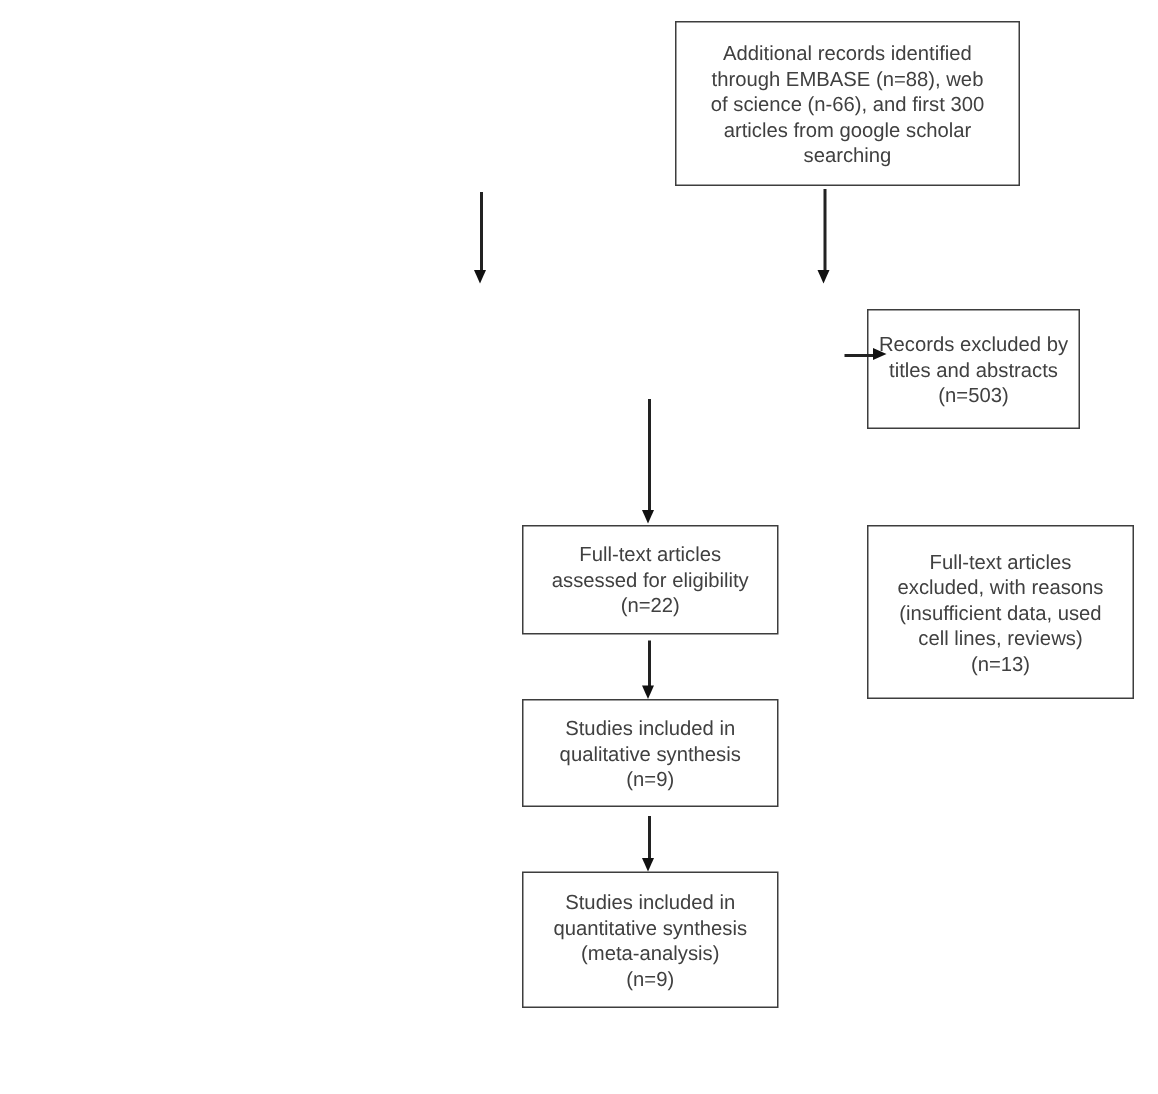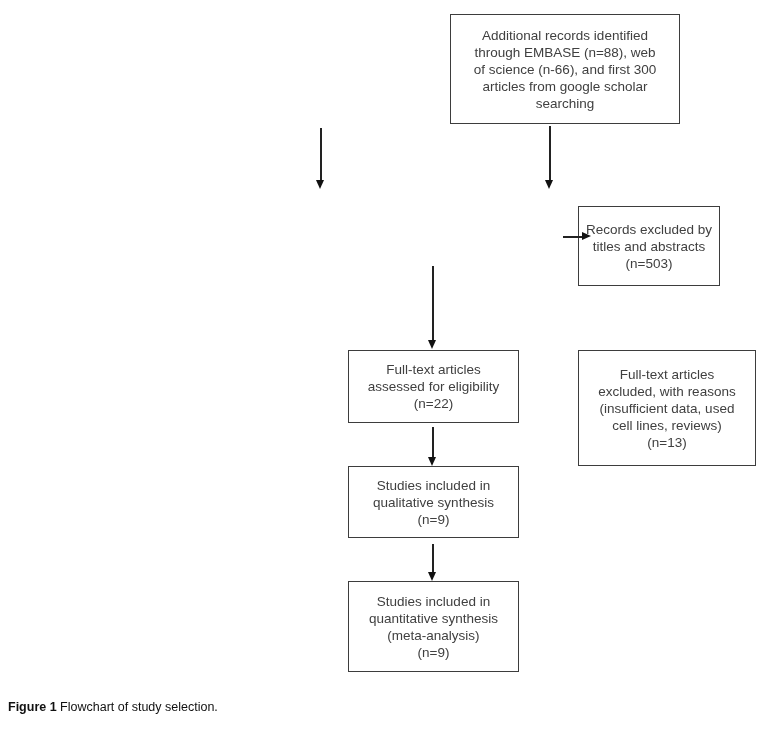--- a/index.html
+++ b/index.html
@@ -141,18 +141,14 @@
   <div class="varrow" id="arrow-to-qual">
     <div class="arrow-line"></div>
     <div class="arrow-head"></div>
   </div>
 
   <div class="varrow" id="arrow-to-quant">
     <div class="arrow-line"></div>
     <div class="arrow-head"></div>
   </div>
 
-  <div class="caption">
-    <span class="caption-label">Figure 1</span>
-    <span class="caption-text">Flowchart of study selection.</span>
-  </div>
 
 </div>
 
 </body></html>

